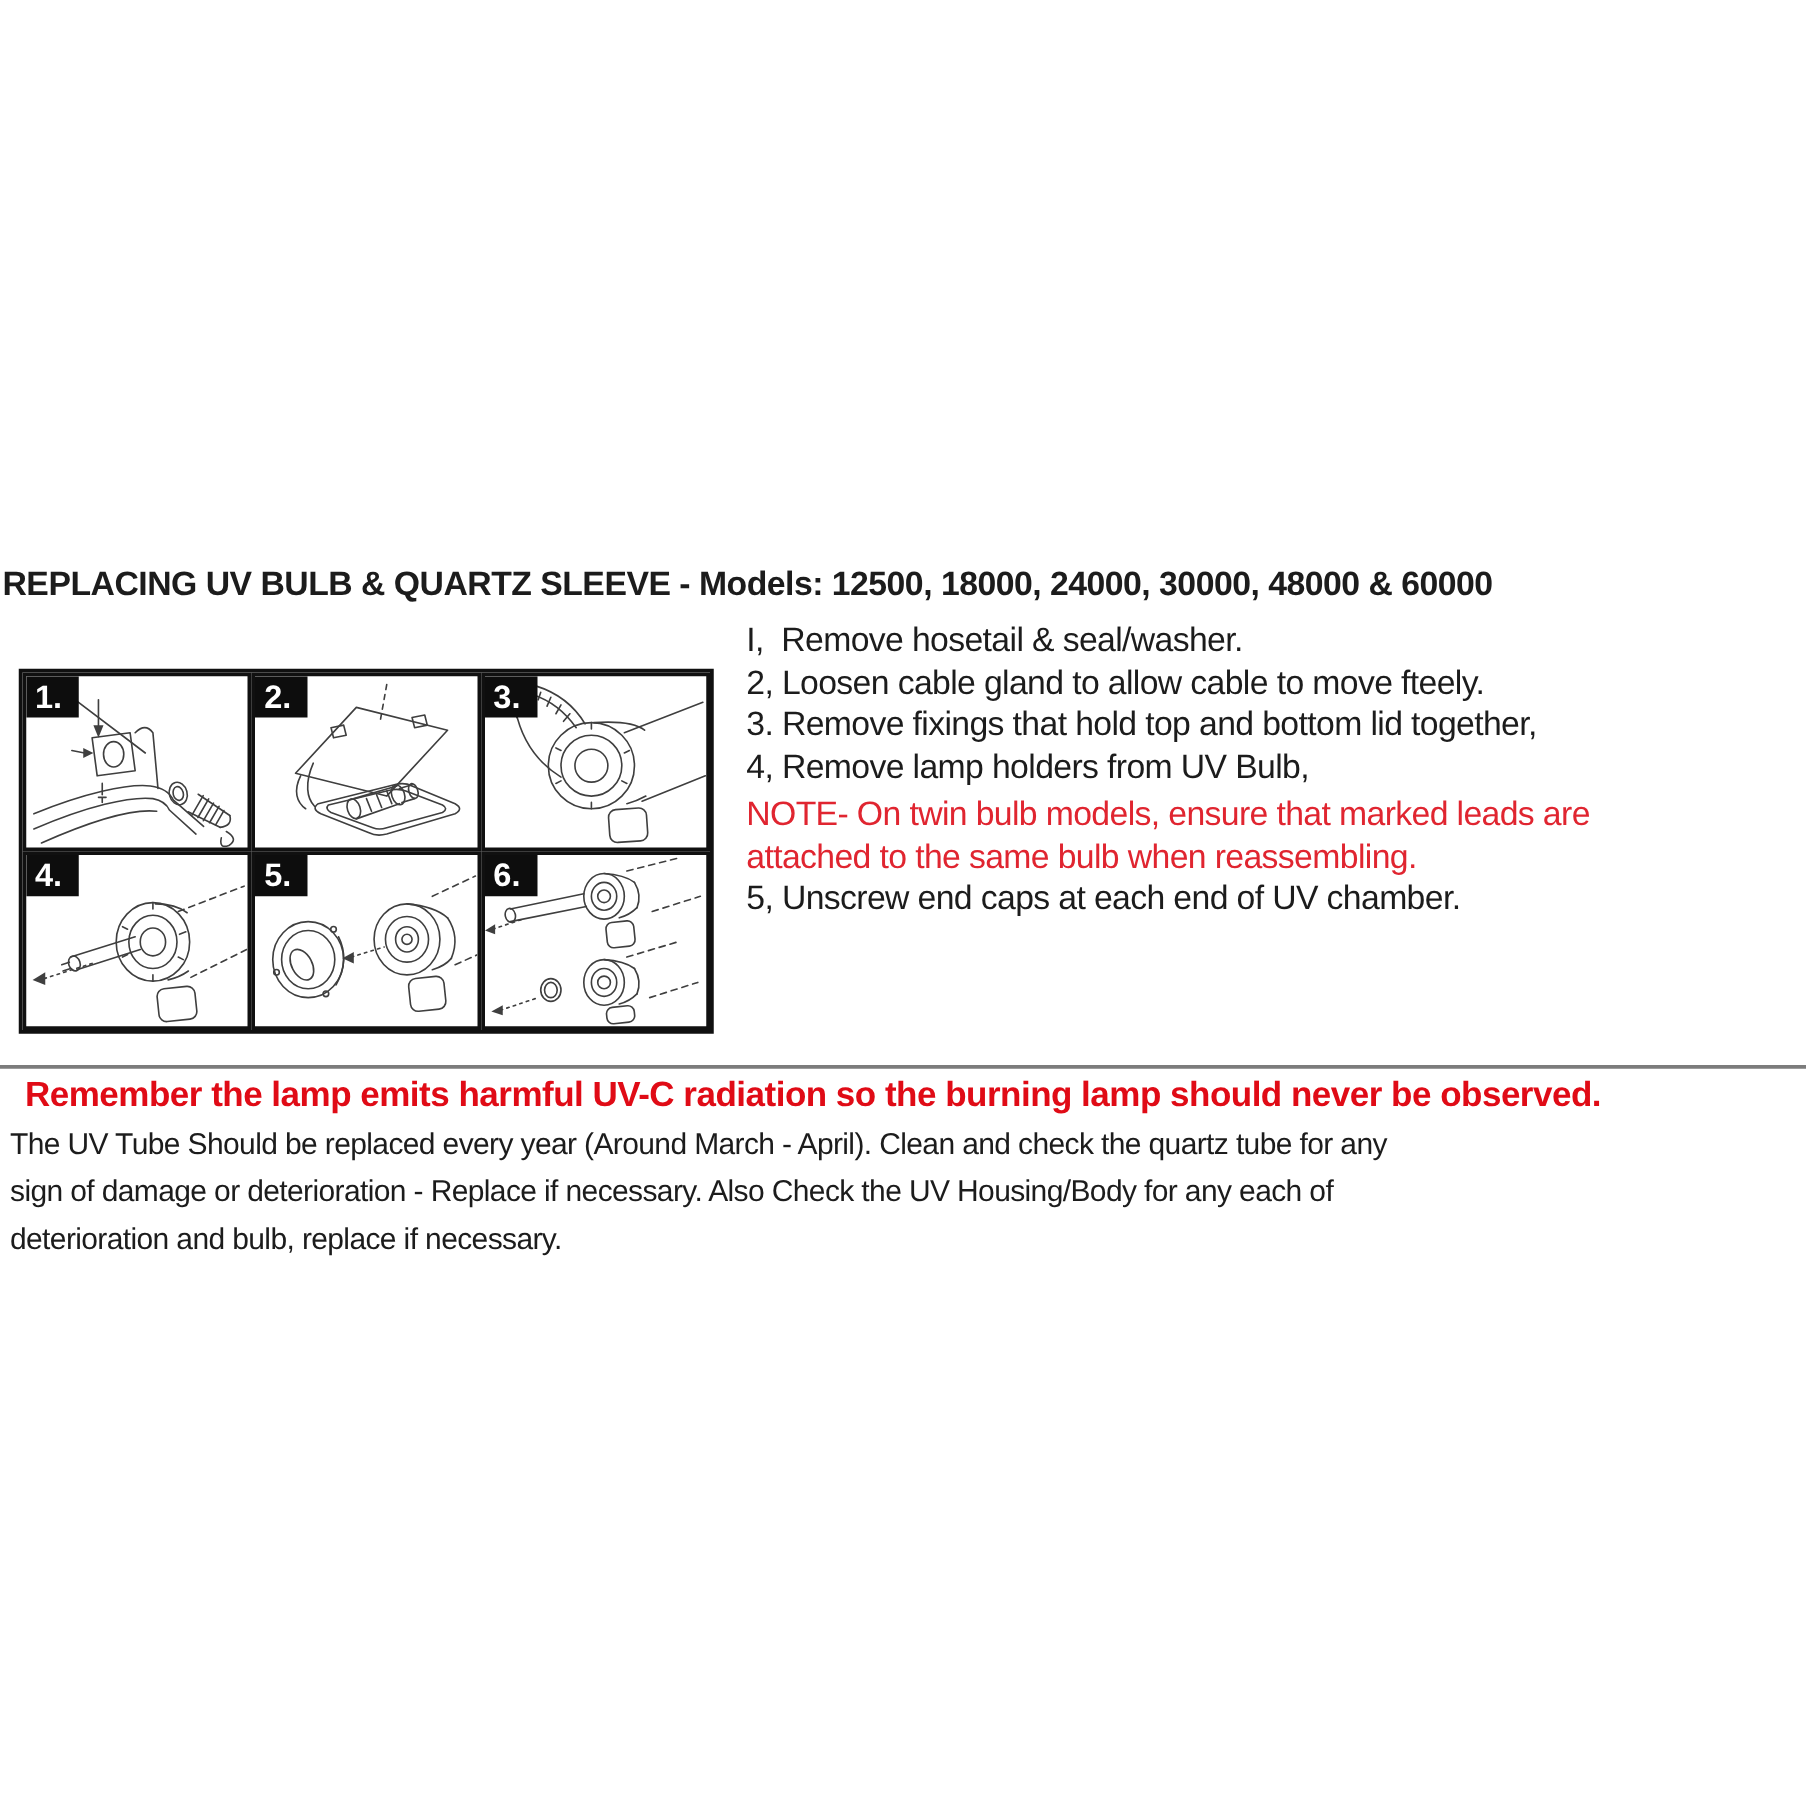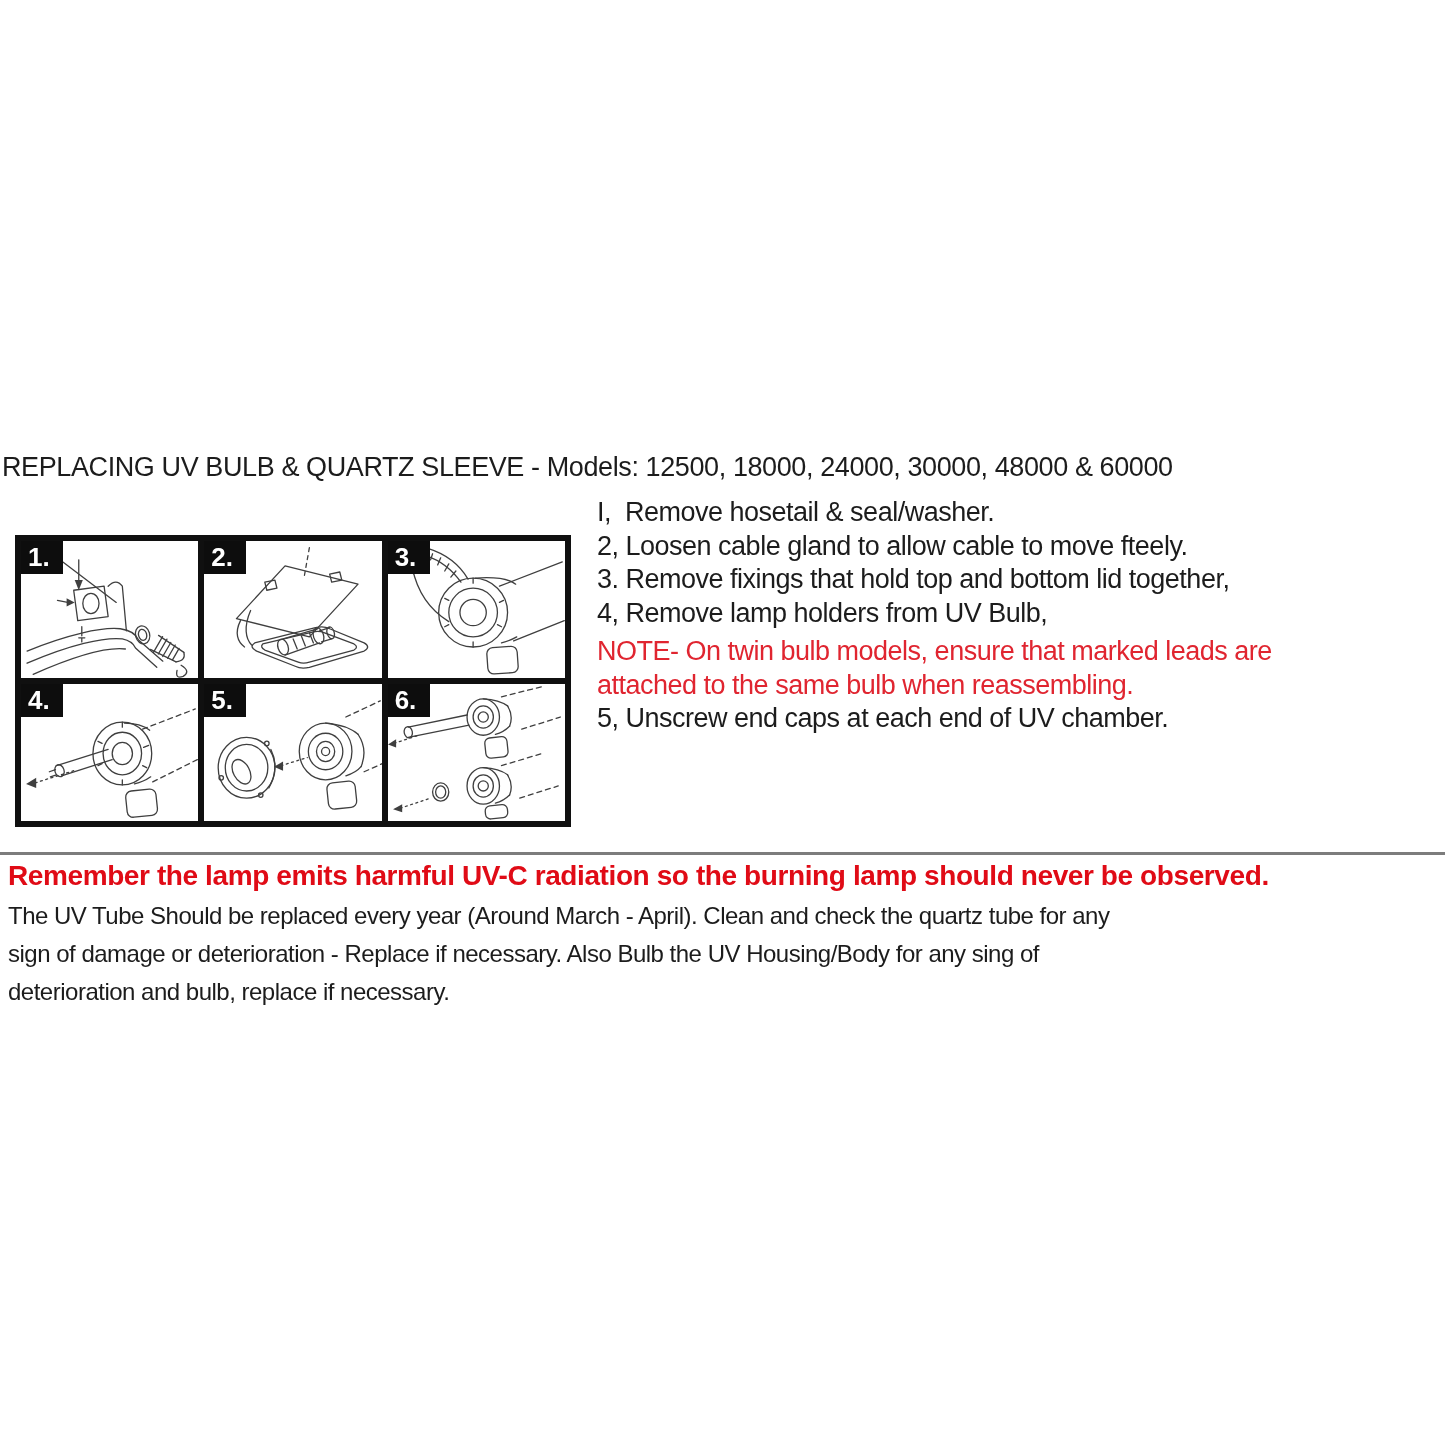--- a/index.html
+++ b/index.html
@@ -2,21 +2,21 @@
 <html style="--red_warning: #e00b16; --red_note: #e02530; --text: #1c1c1c; --divider: #7c7c7c; --line_art: #3f3f3f; --badge_bg: #0d0d0d; --badge_text: #ffffff;"><head>
 <meta charset="utf-8">
 <style>
   html,body{margin:0;padding:0;}
   body{
     width:1445px;height:1445px;background:#ffffff;position:relative;
     font-family:"Liberation Sans", sans-serif;color:#1c1c1c;overflow:hidden;
   }
   .page-title{
     position:absolute;left:2px;top:452px;
-    font-size:27px;font-weight:normal;letter-spacing:-0.4px;white-space:pre;
+    font-size:27px;font-weight:bold;letter-spacing:-0.4px;white-space:pre;
     color:#1c1c1c;
   }
   
   .instructions{
     position:absolute;left:597px;top:496px;width:852px;
     font-size:27px;letter-spacing:-0.5px;color:#1c1c1c;
   }
   .step-line{line-height:33.5px;white-space:pre;}
   .note-block{margin-top:5px;color:var(--red_note,#e02530);}
   .note-line{line-height:33.5px;white-space:pre;}
@@ -33,21 +33,21 @@
     background:#0d0d0d;color:#ffffff;font-size:26px;font-weight:bold;
     line-height:32px;padding-left:7px;box-sizing:border-box;
   }
   svg.art{position:absolute;left:0;top:0;width:100%;height:100%;}
   svg.art *{vector-effect:non-scaling-stroke;}
   .art g{stroke:#3f3f3f;stroke-width:1.3;fill:none;stroke-linecap:round;stroke-linejoin:round;}
   .art .fill{fill:#3f3f3f;stroke:none;}
   
   .divider{position:absolute;left:0;top:852px;width:1445px;height:3px;background:#7c7c7c;}
   .warning-line{
-    position:absolute;left:8px;top:860px;
+    position:absolute;left:20px;top:860px;
     font-size:28px;font-weight:bold;letter-spacing:-0.4px;white-space:pre;
     color:var(--red_warning,#e00b16);
   }
   .footer-body{
     position:absolute;left:8px;top:897px;width:1437px;
     font-size:24px;letter-spacing:-0.5px;color:#1c1c1c;
   }
   .footer-line{line-height:38px;white-space:pre;}
 </style>
 </head>
@@ -231,15 +231,15 @@
     <div class="note-line">NOTE- On twin bulb models, ensure that marked leads are</div>
     <div class="note-line">attached to the same bulb when reassembling.</div>
   </div>
   <div class="step-line">5, Unscrew end caps at each end of UV chamber.</div>
 </div>
 
 <div class="divider"></div>
 <div class="warning-line">Remember the lamp emits harmful UV-C radiation so the burning lamp should never be observed.</div>
 <div class="footer-body">
   <div class="footer-line">The UV Tube Should be replaced every year (Around March - April). Clean and check the quartz tube for any</div>
-  <div class="footer-line">sign of damage or deterioration - Replace if necessary. Also Bulb the UV Housing/Body for any sing of</div>
+  <div class="footer-line">sign of damage or deterioration - Replace if necessary. Also Check the UV Housing/Body for any each of</div>
   <div class="footer-line">deterioration and bulb, replace if necessary.</div>
 </div>
 
 </body></html>

